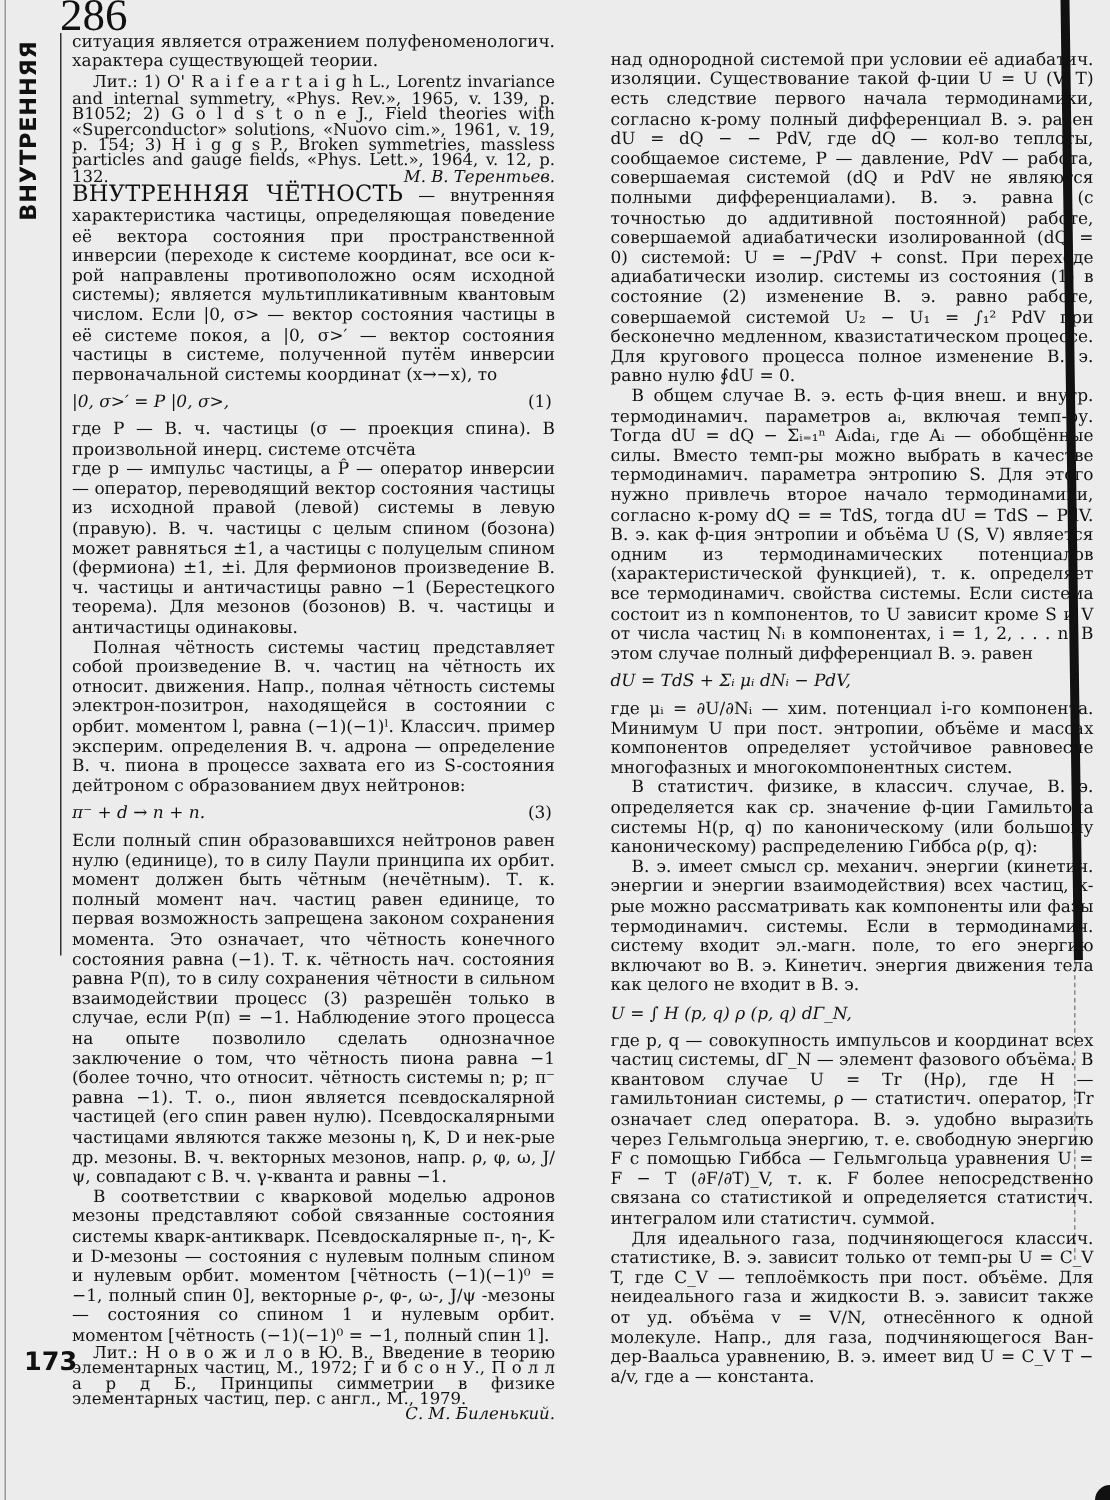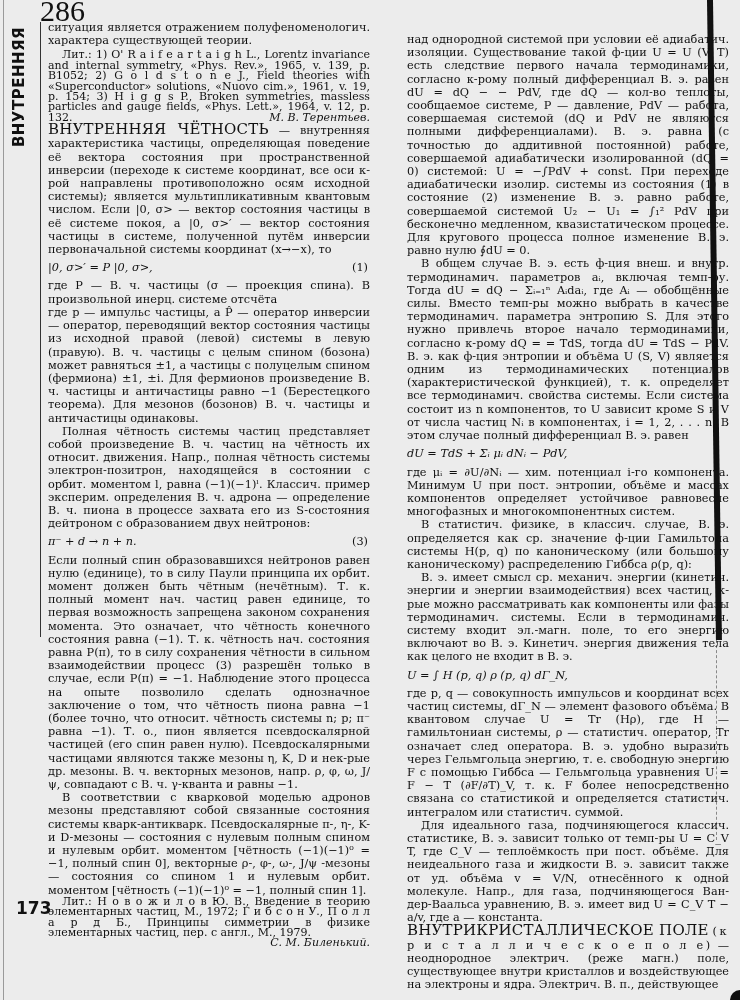--- a/index.html
+++ b/index.html
@@ -81,18 +81,13 @@
     <span>dU = TdS + Σᵢ μᵢ dNᵢ − PdV,</span>
   </div>
   <p>где μᵢ = ∂U/∂Nᵢ — хим. потенциал i-го компонента. Минимум U при пост. энтропии, объёме и массах компонентов определяет устойчивое равновесие многофазных и многокомпонентных систем.</p>
   <p class="ind">В статистич. физике, в классич. случае, В. э. определяется как ср. значение ф-ции Гамильтона системы H(p, q) по каноническому (или большому каноническому) распределению Гиббса ρ(p, q):</p>
   <p class="ind">В. э. имеет смысл ср. механич. энергии (кинетич. энергии и энергии взаимодействия) всех частиц, к-рые можно рассматривать как компоненты или фазы термодинамич. системы. Если в термодинамич. систему входит эл.-магн. поле, то его энергию включают во В. э. Кинетич. энергия движения тела как целого не входит в В. э.</p>
   <div class="formula">
     <span>U = ∫ H (p, q) ρ (p, q) dΓ_N,</span>
   </div>
   <p>где p, q — совокупность импульсов и координат всех частиц системы, dΓ_N — элемент фазового объёма. В квантовом случае U = Tr (Hρ), где H — гамильтониан системы, ρ — статистич. оператор, Tr означает след оператора. В. э. удобно выразить через Гельмгольца энергию, т. е. свободную энергию F с помощью Гиббса — Гельмгольца уравнения U = F − T (∂F/∂T)_V, т. к. F более непосредственно связана со статистикой и определяется статистич. интегралом или статистич. суммой.</p>
   <p class="ind">Для идеального газа, подчиняющегося классич. статистике, В. э. зависит только от темп-ры U = C_V T, где C_V — теплоёмкость при пост. объёме. Для неидеального газа и жидкости В. э. зависит также от уд. объёма v = V/N, отнесённого к одной молекуле. Напр., для газа, подчиняющегося Ван-дер-Ваальса уравнению, В. э. имеет вид U = C_V T − a/v, где a — константа.</p>
-  <p>
-    <span class="hw">ВНУТРИКРИСТАЛЛИЧЕСКОЕ ПОЛЕ</span>
-    <span class="sp">(к р и с т а л л и ч е с к о е  п о л е)</span>
-    <span>—неоднородное электрич. (реже магн.) поле, существующее внутри кристаллов и воздействующее на электроны и ядра. Электрич. В. п., действующее</span>
-  </p>
 </div>
 
 </body></html>

